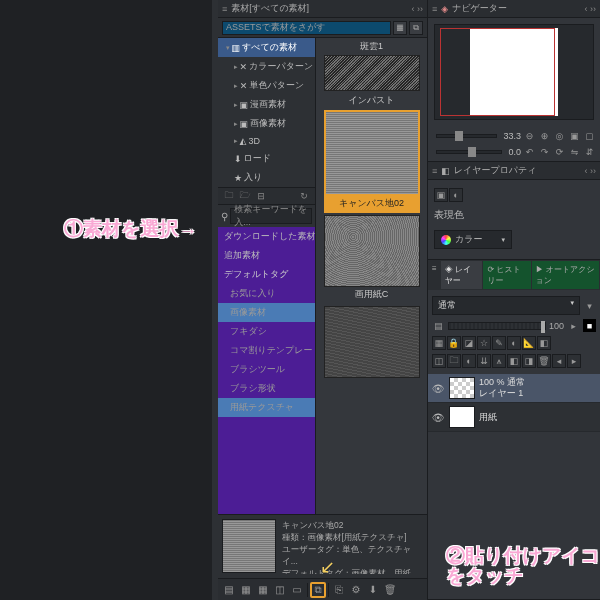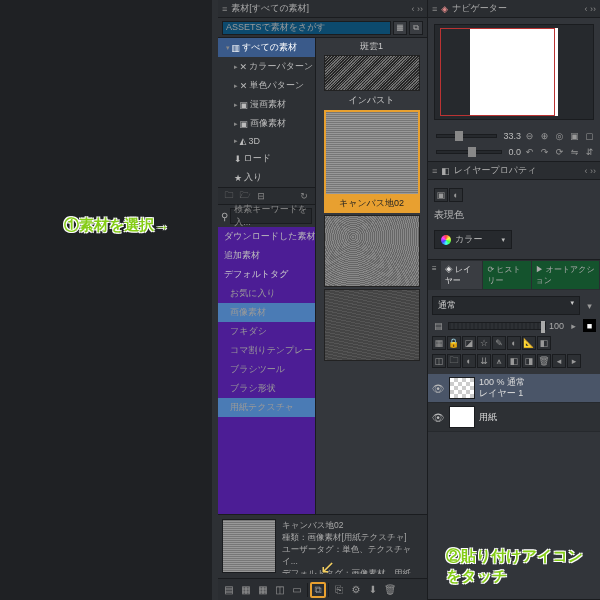--- a/index.html
+++ b/index.html
@@ -78,21 +78,21 @@
 .op-slider .th{position:absolute;right:0;top:-2px;width:4px;height:12px;background:#aaa}
 .ico-row{display:flex;gap:1px;padding:2px 0}
 .ico-row .ic{width:14px;height:14px;display:flex;align-items:center;justify-content:center;font-size:9px;color:#999;border:1px solid #1a1c1f;background:#2d3034}
 .layer-list{background:#2d3034}
 .layer-row{display:flex;align-items:center;padding:3px;gap:4px;border-bottom:1px solid #26292d}
 .layer-row.sel{background:#4a5568}
 .eye{width:14px;text-align:center;font-size:10px;color:#bbb}
 .thumb{width:26px;height:22px;background:#fff;border:1px solid #1a1c1f}
 .thumb.ck{background:repeating-conic-gradient(#ccc 0 25%,#fff 0 50%) 0 0/8px 8px}
 .lay-txt{font-size:9px;color:#ddd;line-height:11px}
-.callout{position:absolute;color:#84cc16;font-size:15px;font-weight:bold;text-shadow:1px 1px 0 #fff,-1px -1px 0 #fff,1px -1px 0 #fff,-1px 1px 0 #fff}
+.callout{position:absolute;color:#f9a8d4;font-size:19px;font-weight:bold;text-shadow:1px 1px 0 #fff,-1px -1px 0 #fff,1px -1px 0 #fff,-1px 1px 0 #fff}
 .arrow{position:absolute;color:#f5d060;font-size:18px}
 </style>
 </head>
 <body>
 
 <div class="main">
   <div class="canvas-area"></div>
   <div class="resize-bar"></div>
 
   <div class="mat-panel">
@@ -179,20 +179,21 @@
           <div class="swatch">
               <div class="swatch-img half noise"></div>
             </div>
           <div class="swatch-lbl">インパスト</div>
           <div class="swatch sel">
             <div class="swatch-img tall noise3"></div>
             <div class="swatch-lbl">キャンバス地02</div>
           </div>
           <div class="swatch">
             <div class="swatch-img noise2"></div>
+            <div class="swatch-lbl">画用紙C</div>
           </div>
           <div class="swatch">
             <div class="swatch-img noise4"></div>
           </div>
         </div>
       </div>
     </div>
 
     <div class="detail">
       <div class="detail-img noise3"></div>

